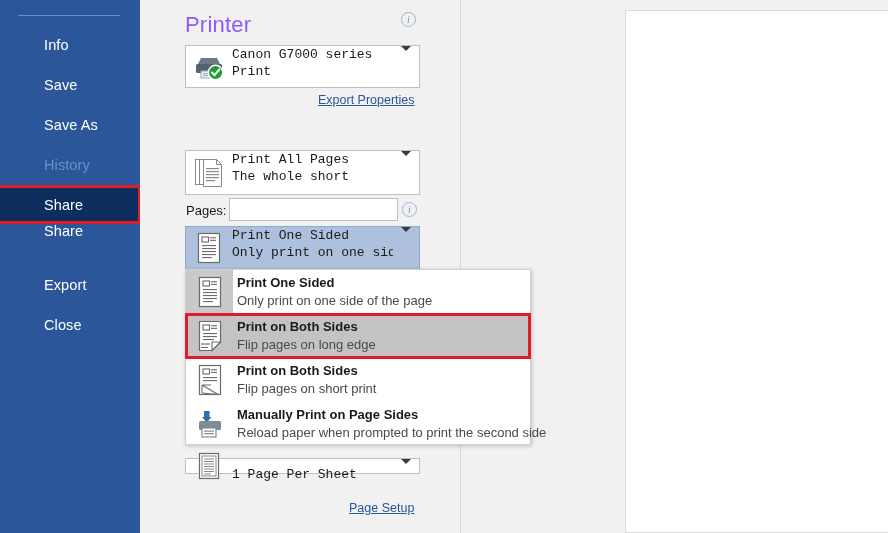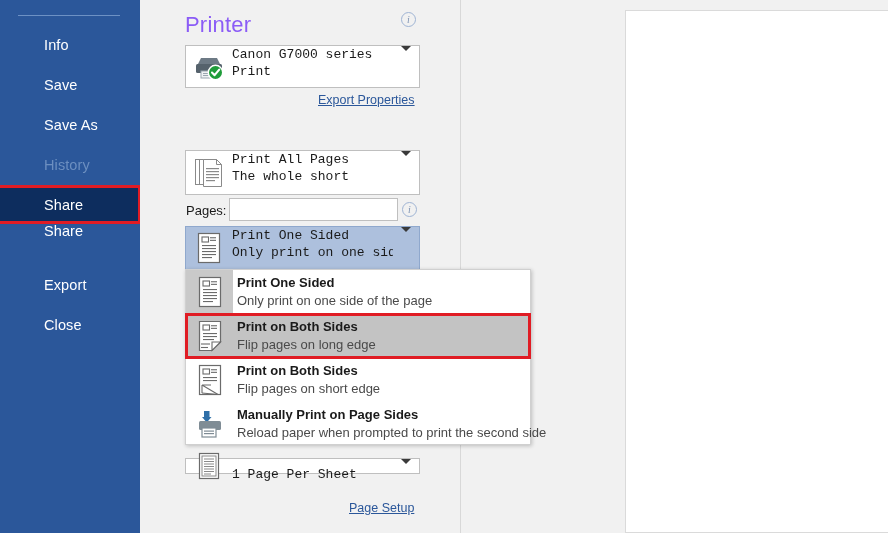--- a/index.html
+++ b/index.html
@@ -426,21 +426,21 @@
             <rect x="14" y="7.8" width="6" height="1.1"></rect>
             <rect x="6" y="13" width="14" height="1.1"></rect>
             <rect x="6" y="16" width="14" height="1.1"></rect>
           </g>
           <path d="M5 21 L21 30.5 M5 21 L5 29 M5 21 L14 21" fill="none" stroke="#6b6b6b" stroke-width="1.1"></path>
           <path d="M5 29 L21 30.5" stroke="#6b6b6b" stroke-width="1.1"></path>
         </svg>
       </div>
       <div class="mi-text">
         <div class="mi-title">Print on Both Sides</div>
-        <div class="mi-desc">Flip pages on short edge</div>
+        <div class="mi-desc">Flip pages on short print</div>
       </div>
     </div>
 
     <div class="menu-item">
       <div class="mi-icon">
         <svg width="30" height="30" viewBox="0 0 30 30">
           <rect x="9" y="2" width="5.5" height="6.5" fill="#2f6fa8"></rect>
           <path d="M7 8 L11.75 13.5 L16.5 8 Z" fill="#2f6fa8"></path>
           <rect x="4" y="12" width="22" height="9" rx="1.5" fill="#7f8c95"></rect>
           <rect x="7" y="19" width="14" height="9" fill="#ffffff" stroke="#7f8c95" stroke-width="1.2"></rect>

